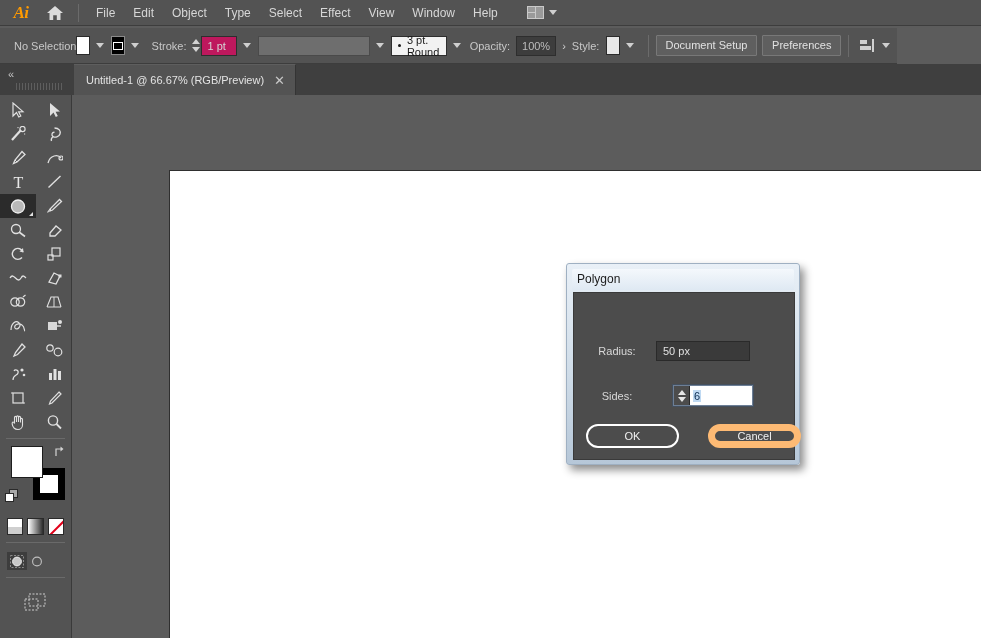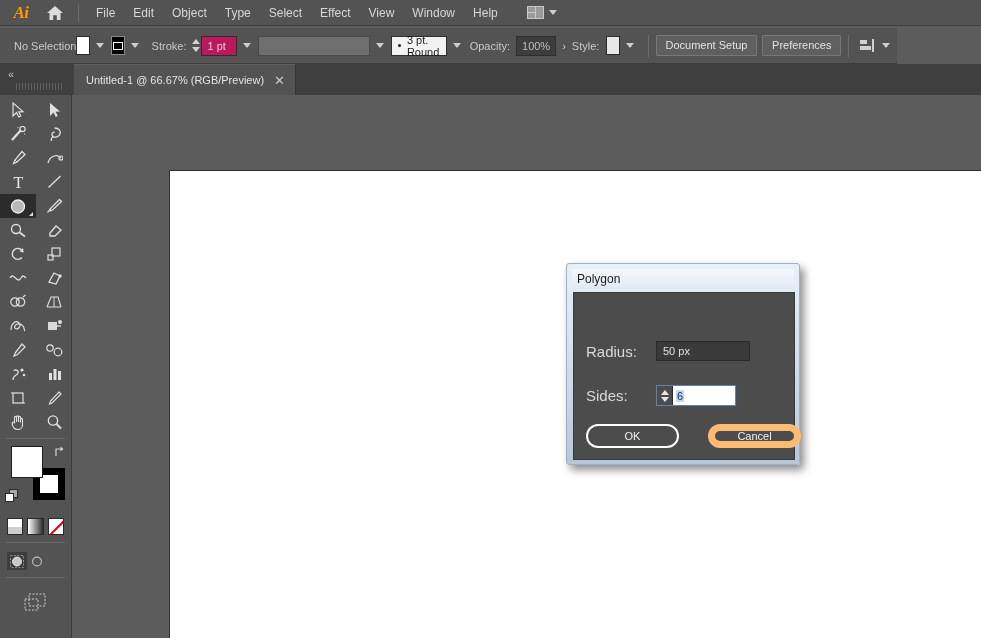--- a/index.html
+++ b/index.html
@@ -265,21 +265,21 @@
     border-radius: 2px 2px 0 0;
   }
   .dlg-body {
     position: absolute; left: 6px; top: 28px; width: 222px; height: 168px;
     background: #4c4c4c;
     border: 1px solid #3a3a3a;
   }
   .dlg-row {
     position: absolute; display: flex; align-items: center;
   }
-  .dlg-lbl { font-size: 15px; color: #d8d8d8; text-align: left; }
+  .dlg-lbl { font-size: 11px; color: #d8d8d8; text-align: center; }
   .dlg-field {
     background: #3a3a3a; border: 1px solid #2a2a2a; color: #e0e0e0;
     font-size: 11px; height: 20px; line-height: 18px; padding: 0 6px;
   }
   .sides-wrap {
     display: flex; align-items: stretch; height: 21px;
     border: 1px solid #6d7f96; background: #ffffff; outline: 1px solid #44505f;
   }
   .sides-spin {
     width: 16px; background: #4c4c4c; display: flex; flex-direction: column;
@@ -646,21 +646,21 @@
   <div class="dlg-shadow"></div>
   <div class="dialog">
     <div class="dlg-title">Polygon</div>
     <div class="dlg-body">
 
       <div class="dlg-row" style="left:12px; top:48px;">
         <span class="dlg-lbl" style="width:62px;">Radius:</span>
         <span class="dlg-field" style="width:94px; margin-left:8px;">50 px</span>
       </div>
 
-      <div class="dlg-row" style="left:12px; top:92px;">
+      <div class="dlg-row" style="left:12px; top:92px;gap:17px;">
         <span class="dlg-lbl" style="width:62px;">Sides:</span>
         <span class="sides-wrap" style="width:80px; margin-left:8px;">
           <span class="sides-spin">
             <span class="u"></span>
             <span class="d"></span>
           </span>
           <span class="sides-input" style="display:flex;align-items:center;">
             <span class="sides-sel">6</span>
           </span>
         </span>

